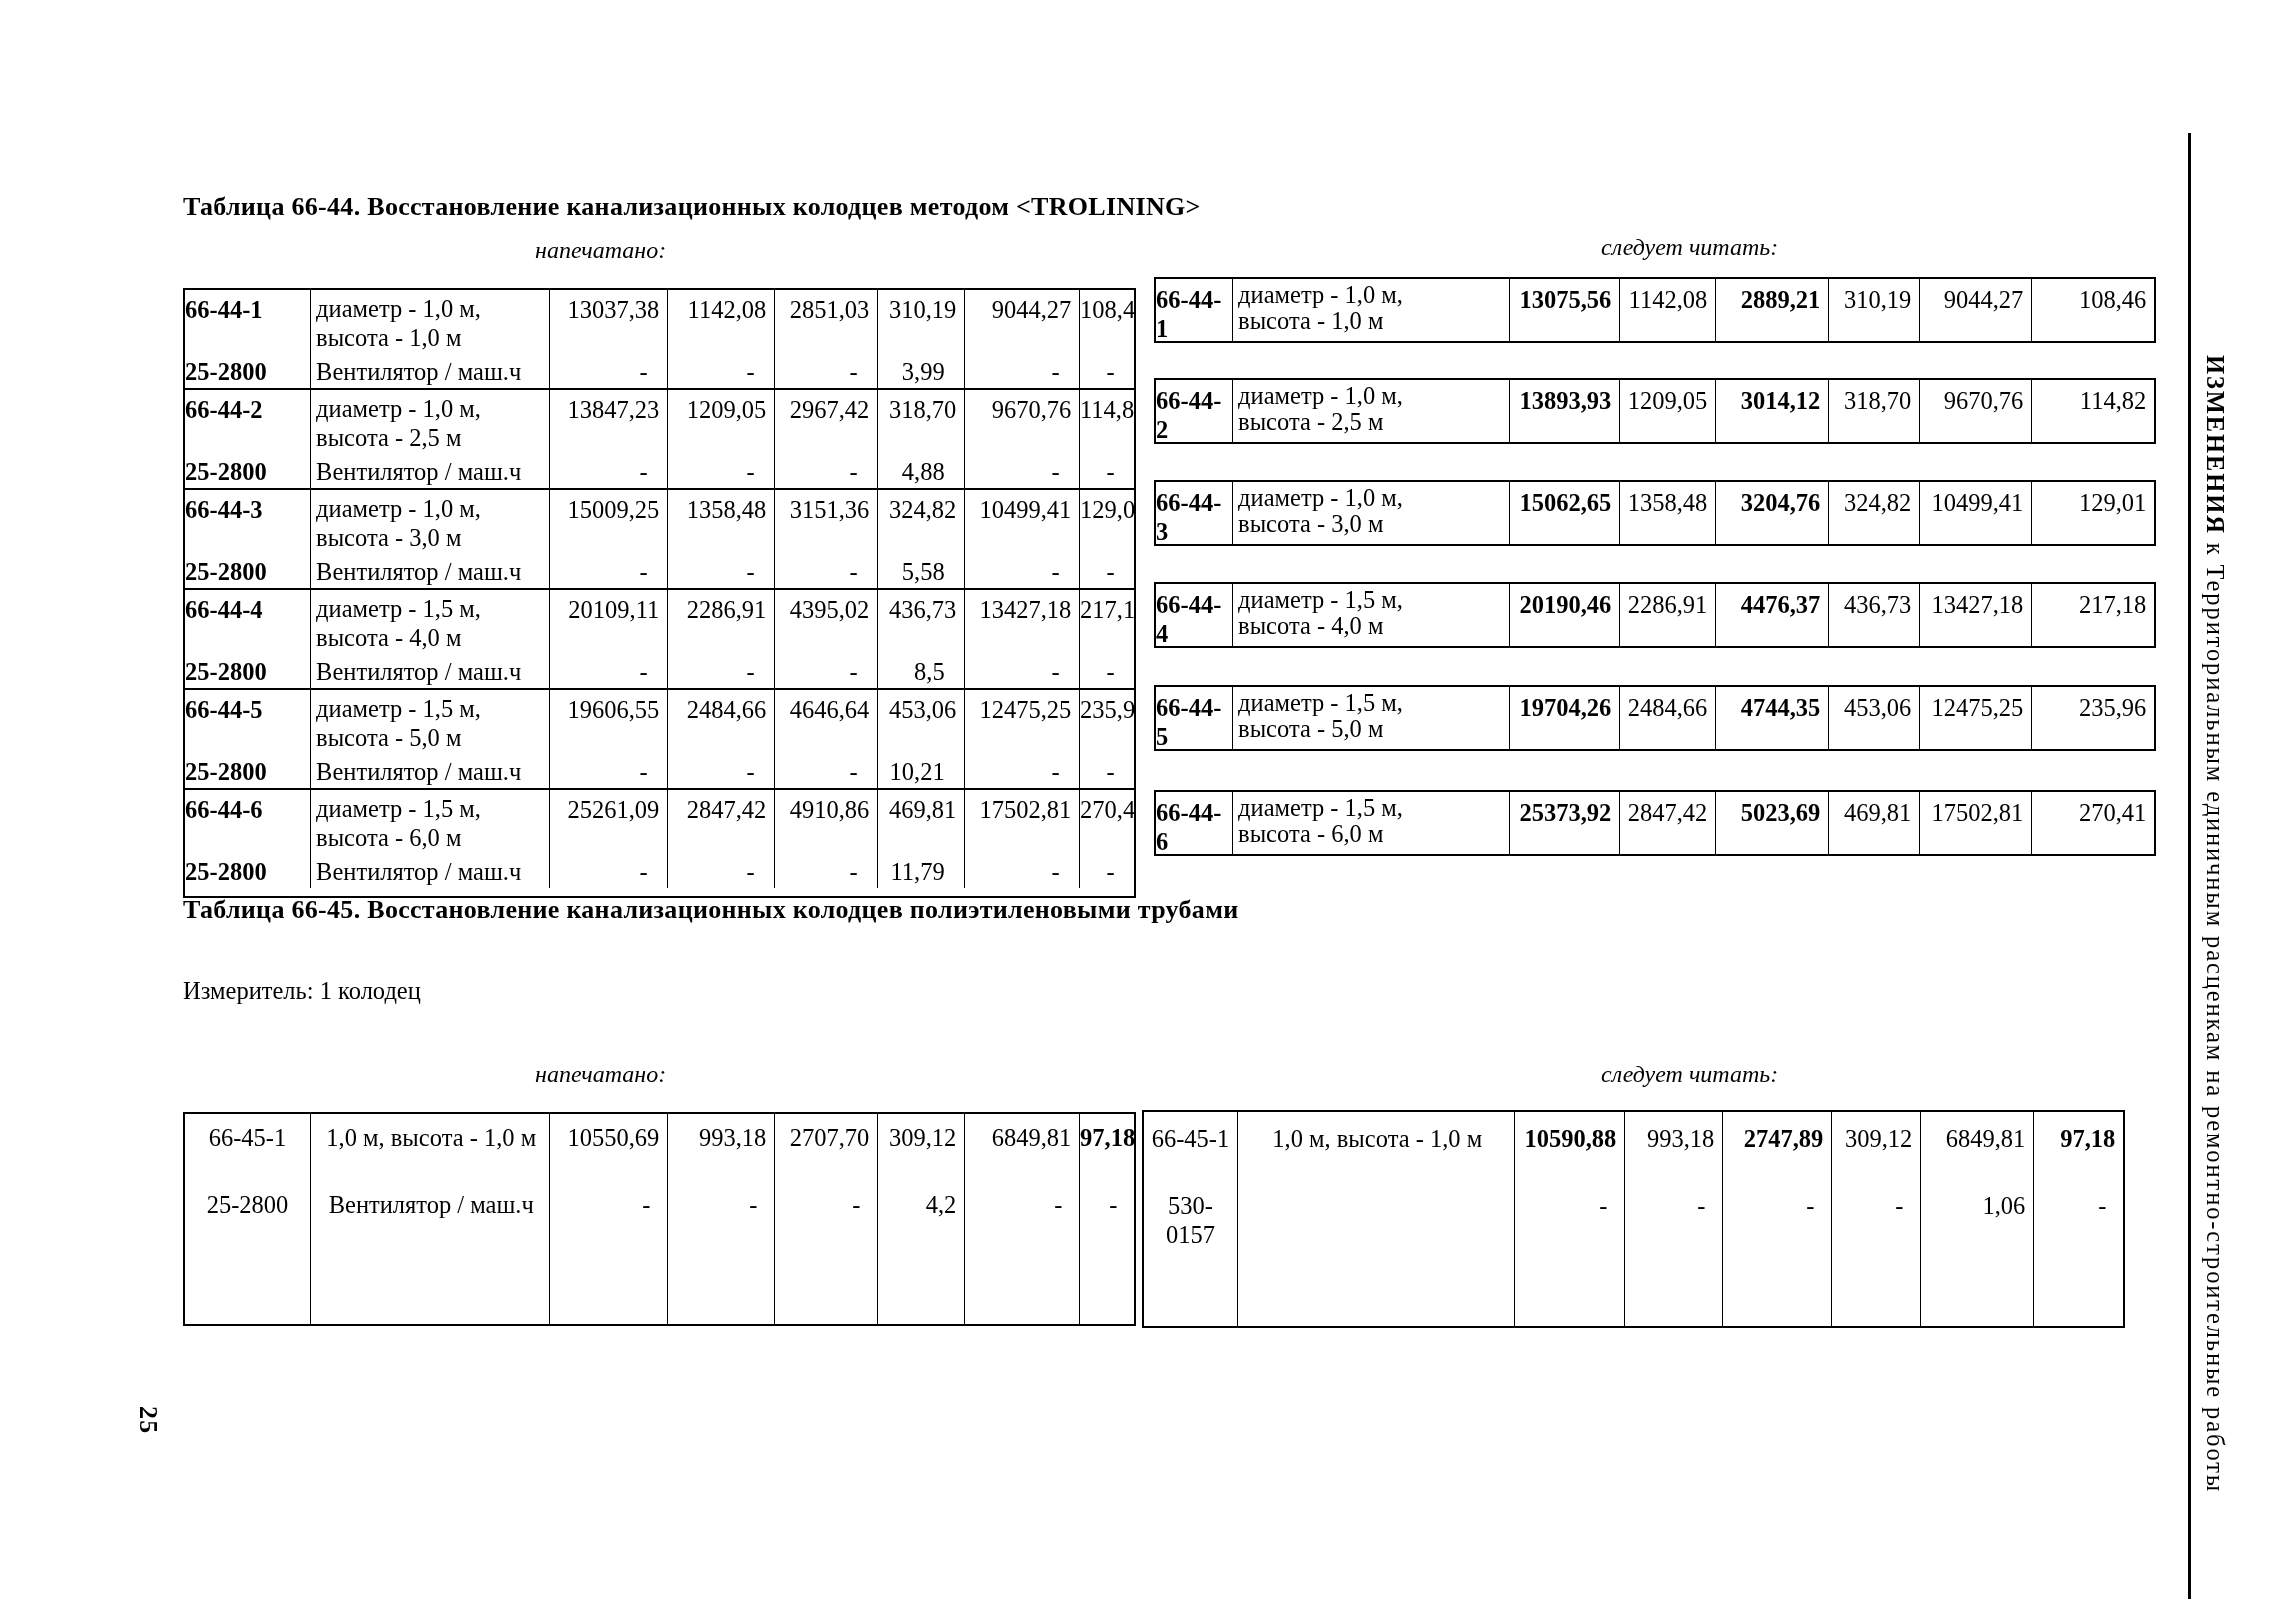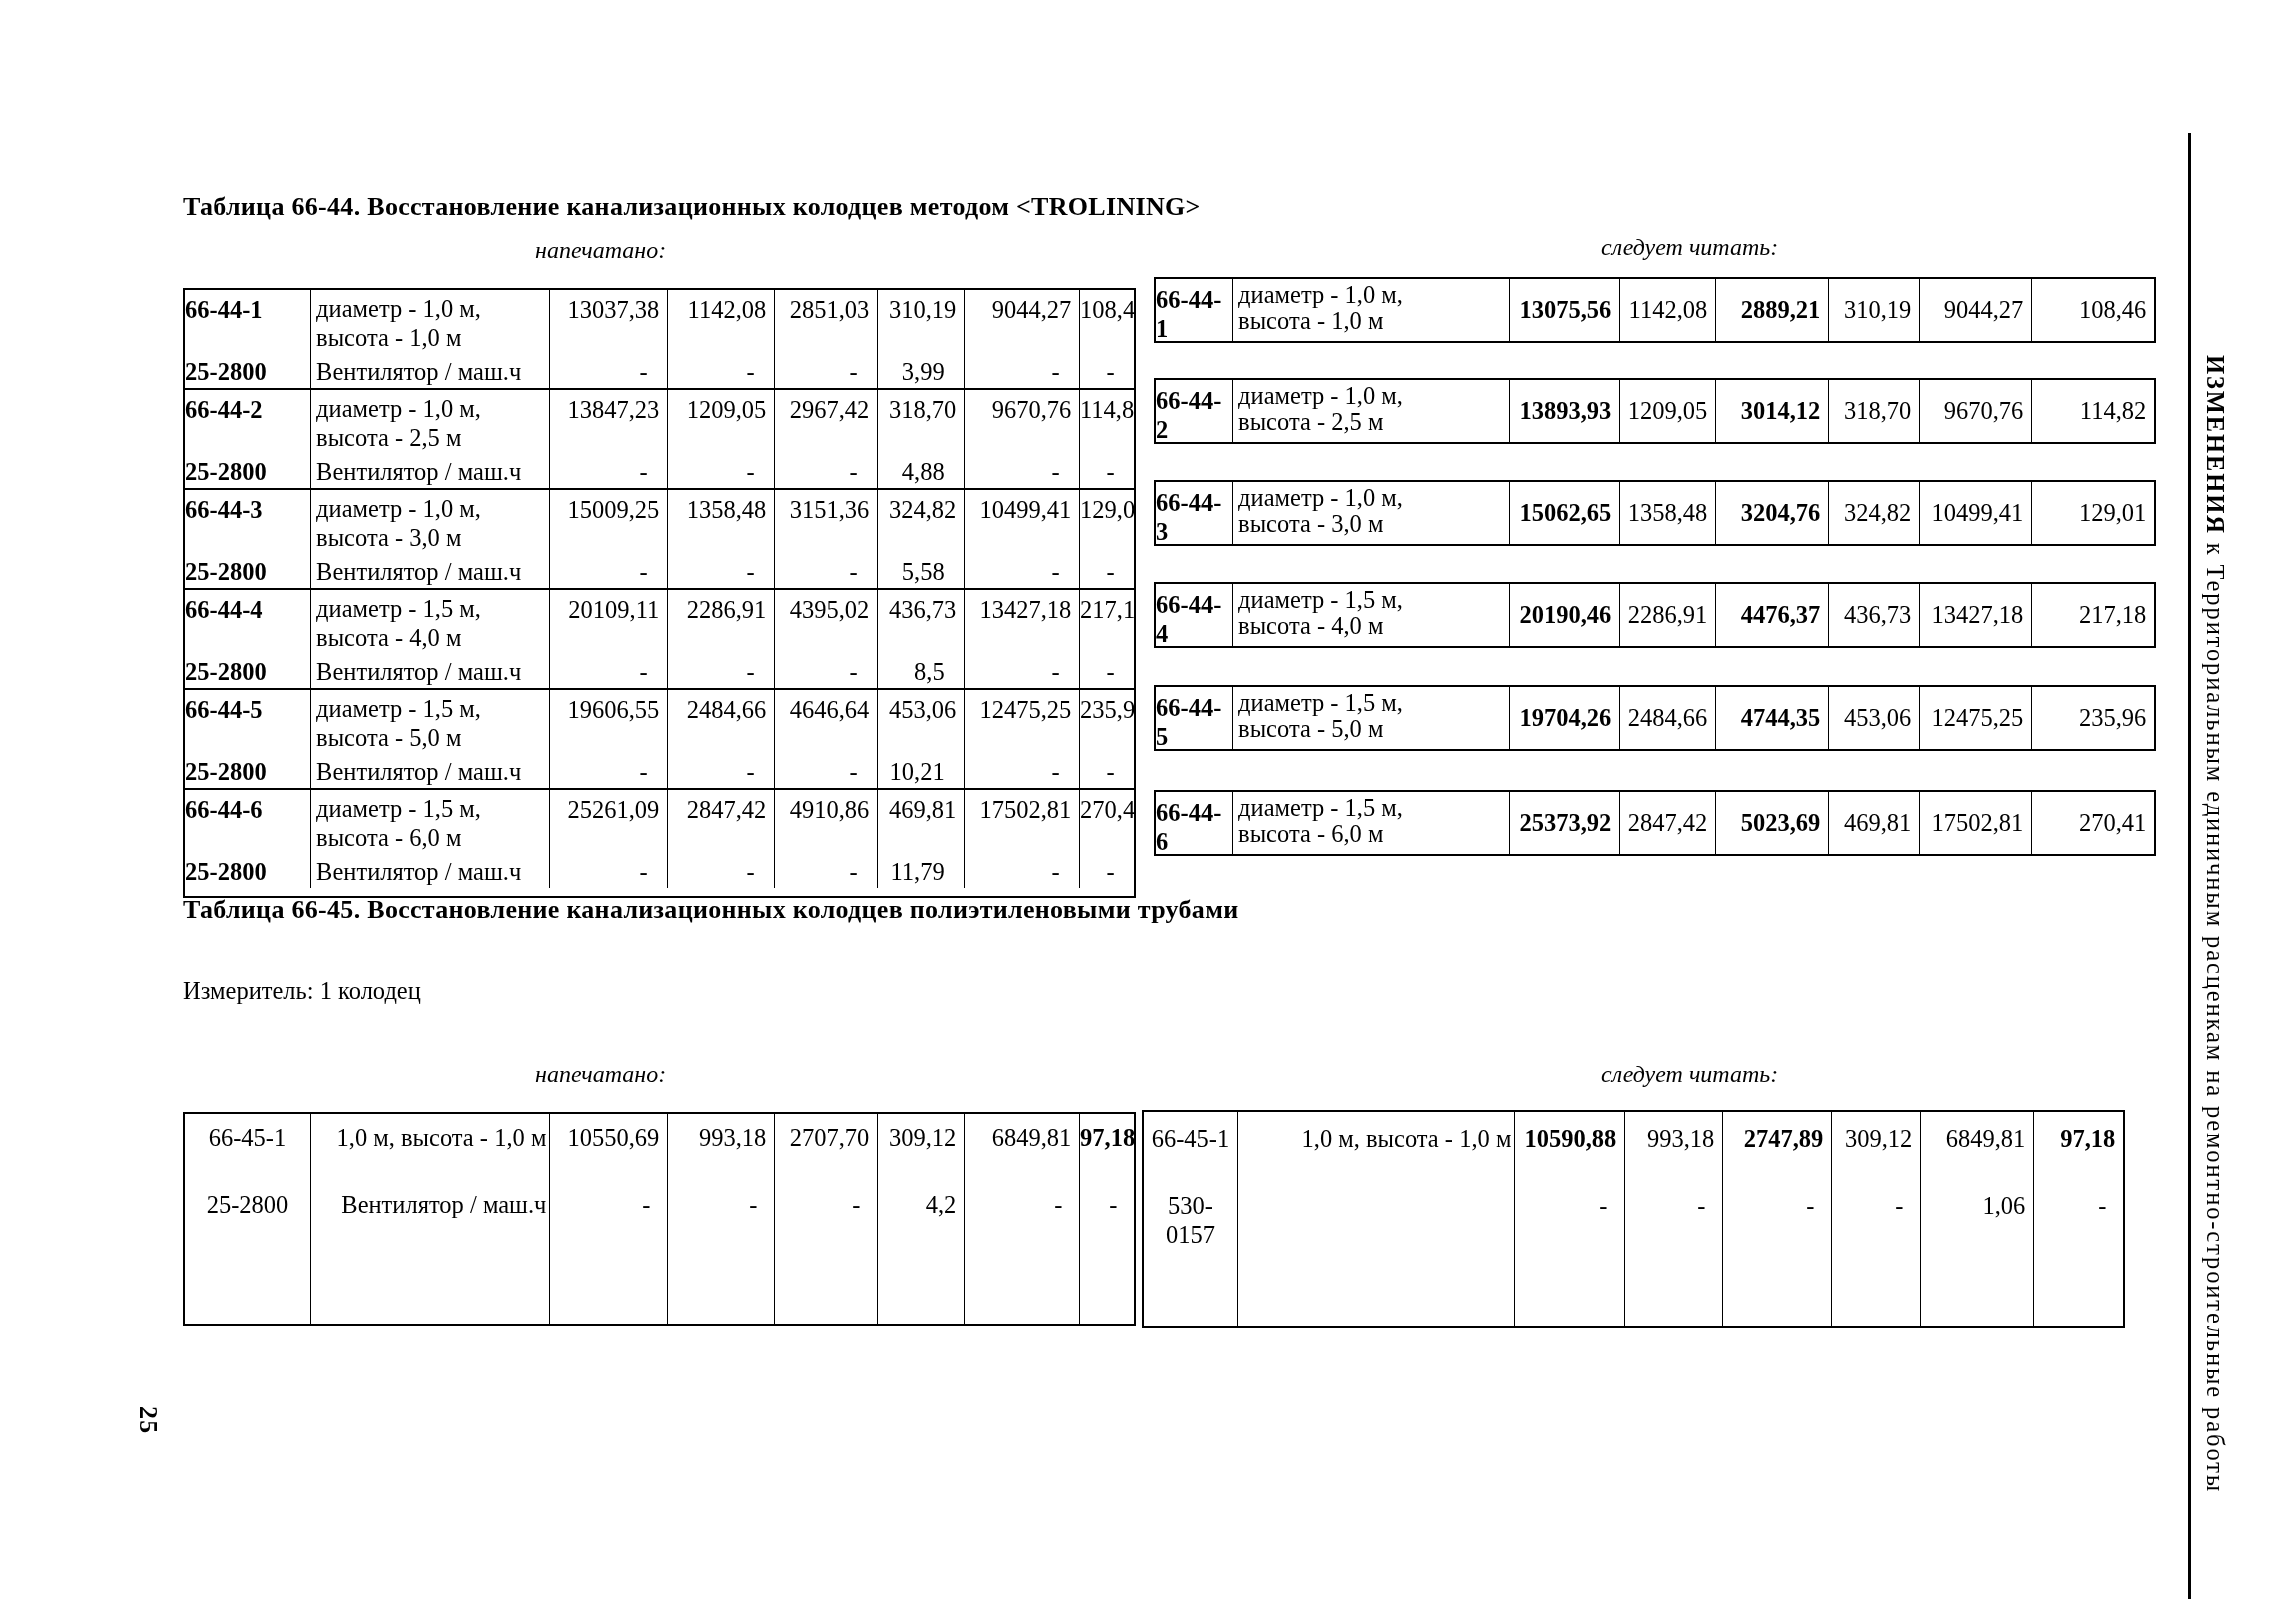--- a/index.html
+++ b/index.html
@@ -55,21 +55,21 @@
   .rbox:nth-of-type(1){ top:277px; }
   .rbox:nth-of-type(2){ top:378px; }
   .rbox:nth-of-type(3){ top:480px; }
   .rbox:nth-of-type(4){ top:582px; }
   .rbox:nth-of-type(5){ top:685px; }
   .rbox:nth-of-type(6){ top:790px; }
   .rbox > .c { border-left:1.9px solid #000; }
   .rbox > .c:first-child { border-left:none; }
   .rbox .desc { line-height:26px; padding-top:3.2px; }
   .rbox .code { padding-top:6.4px; }
-  .rbox .v { padding-top:16px; }
+  .rbox .v { padding-top:6px; }
   .bold { font-weight:bold; }
 
   
   .btable {
     position:absolute; border:2.6px solid #000; box-sizing:border-box; display:grid;
   }
   .btable-left {
     left:183px; top:1112px; width:953px; height:214px;
     grid-template-columns:125px 239px 118px 107px 103px 87px 115px 1fr;
   }
@@ -77,21 +77,21 @@
     left:1142px; top:1110px; width:983px; height:218px;
     grid-template-columns:93px 277px 110px 98px 109px 89px 113px 1fr;
   }
   .bcol { position:relative; border-left:1.9px solid #000; box-sizing:border-box; }
   .btable > .bcol:first-child { border-left:none; }
   .r1 { position:absolute; top:9px; left:0; right:0; }
   .r2 { position:absolute; top:76px; left:0; right:0; }
   .btable-right .r1 { top:11.6px; }
   .btable-right .r2 { top:79px; }
   .bcol .ctr { text-align:center; }
-  .bcol .lft { text-align:right; padding-left:5.1px; padding-right:2.6px; }
+  .bcol .lft { text-align:center; padding-left:5.1px; padding-right:2.6px; }
   .bcol .num { text-align:right; padding-right:7.7px; }
   .bcol .dash { text-align:right; padding-right:16.7px; }
   .desc-lines div { line-height:30px; }
 
   
   .vline { position:absolute; left:2188px; top:133px; width:2.6px; height:1466px; background:#000; }
   .sidebar-text {
     position:absolute; left:2229px; top:355px;
     transform:rotate(90deg); transform-origin:0 0;
     font-size:24.5px; letter-spacing:1.9px; white-space:nowrap;

